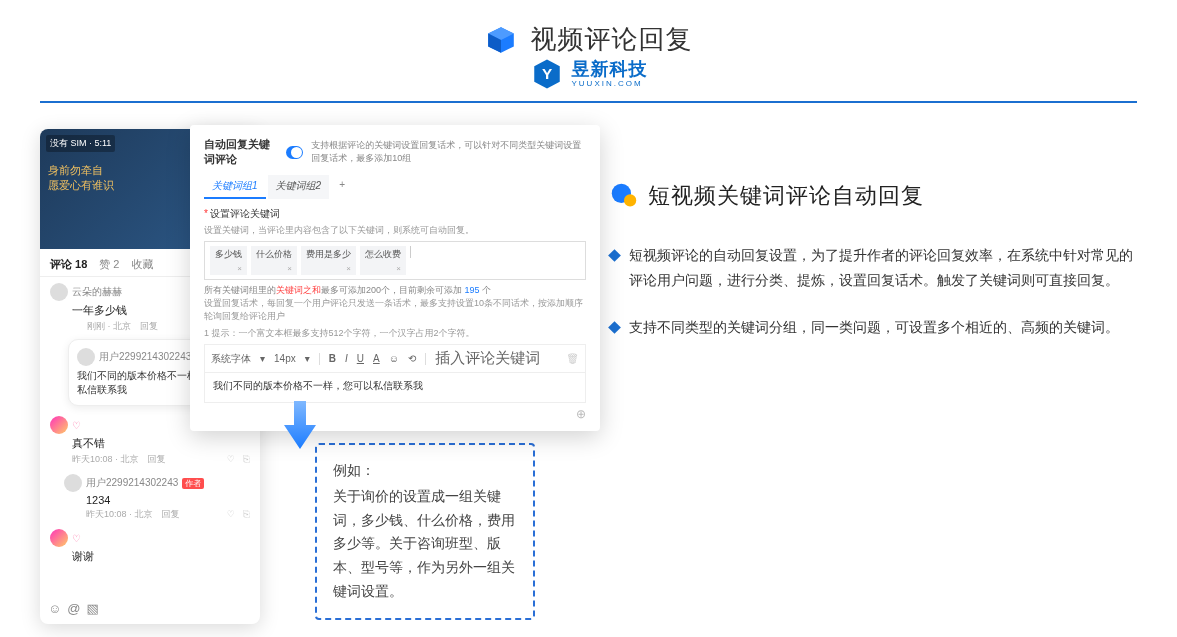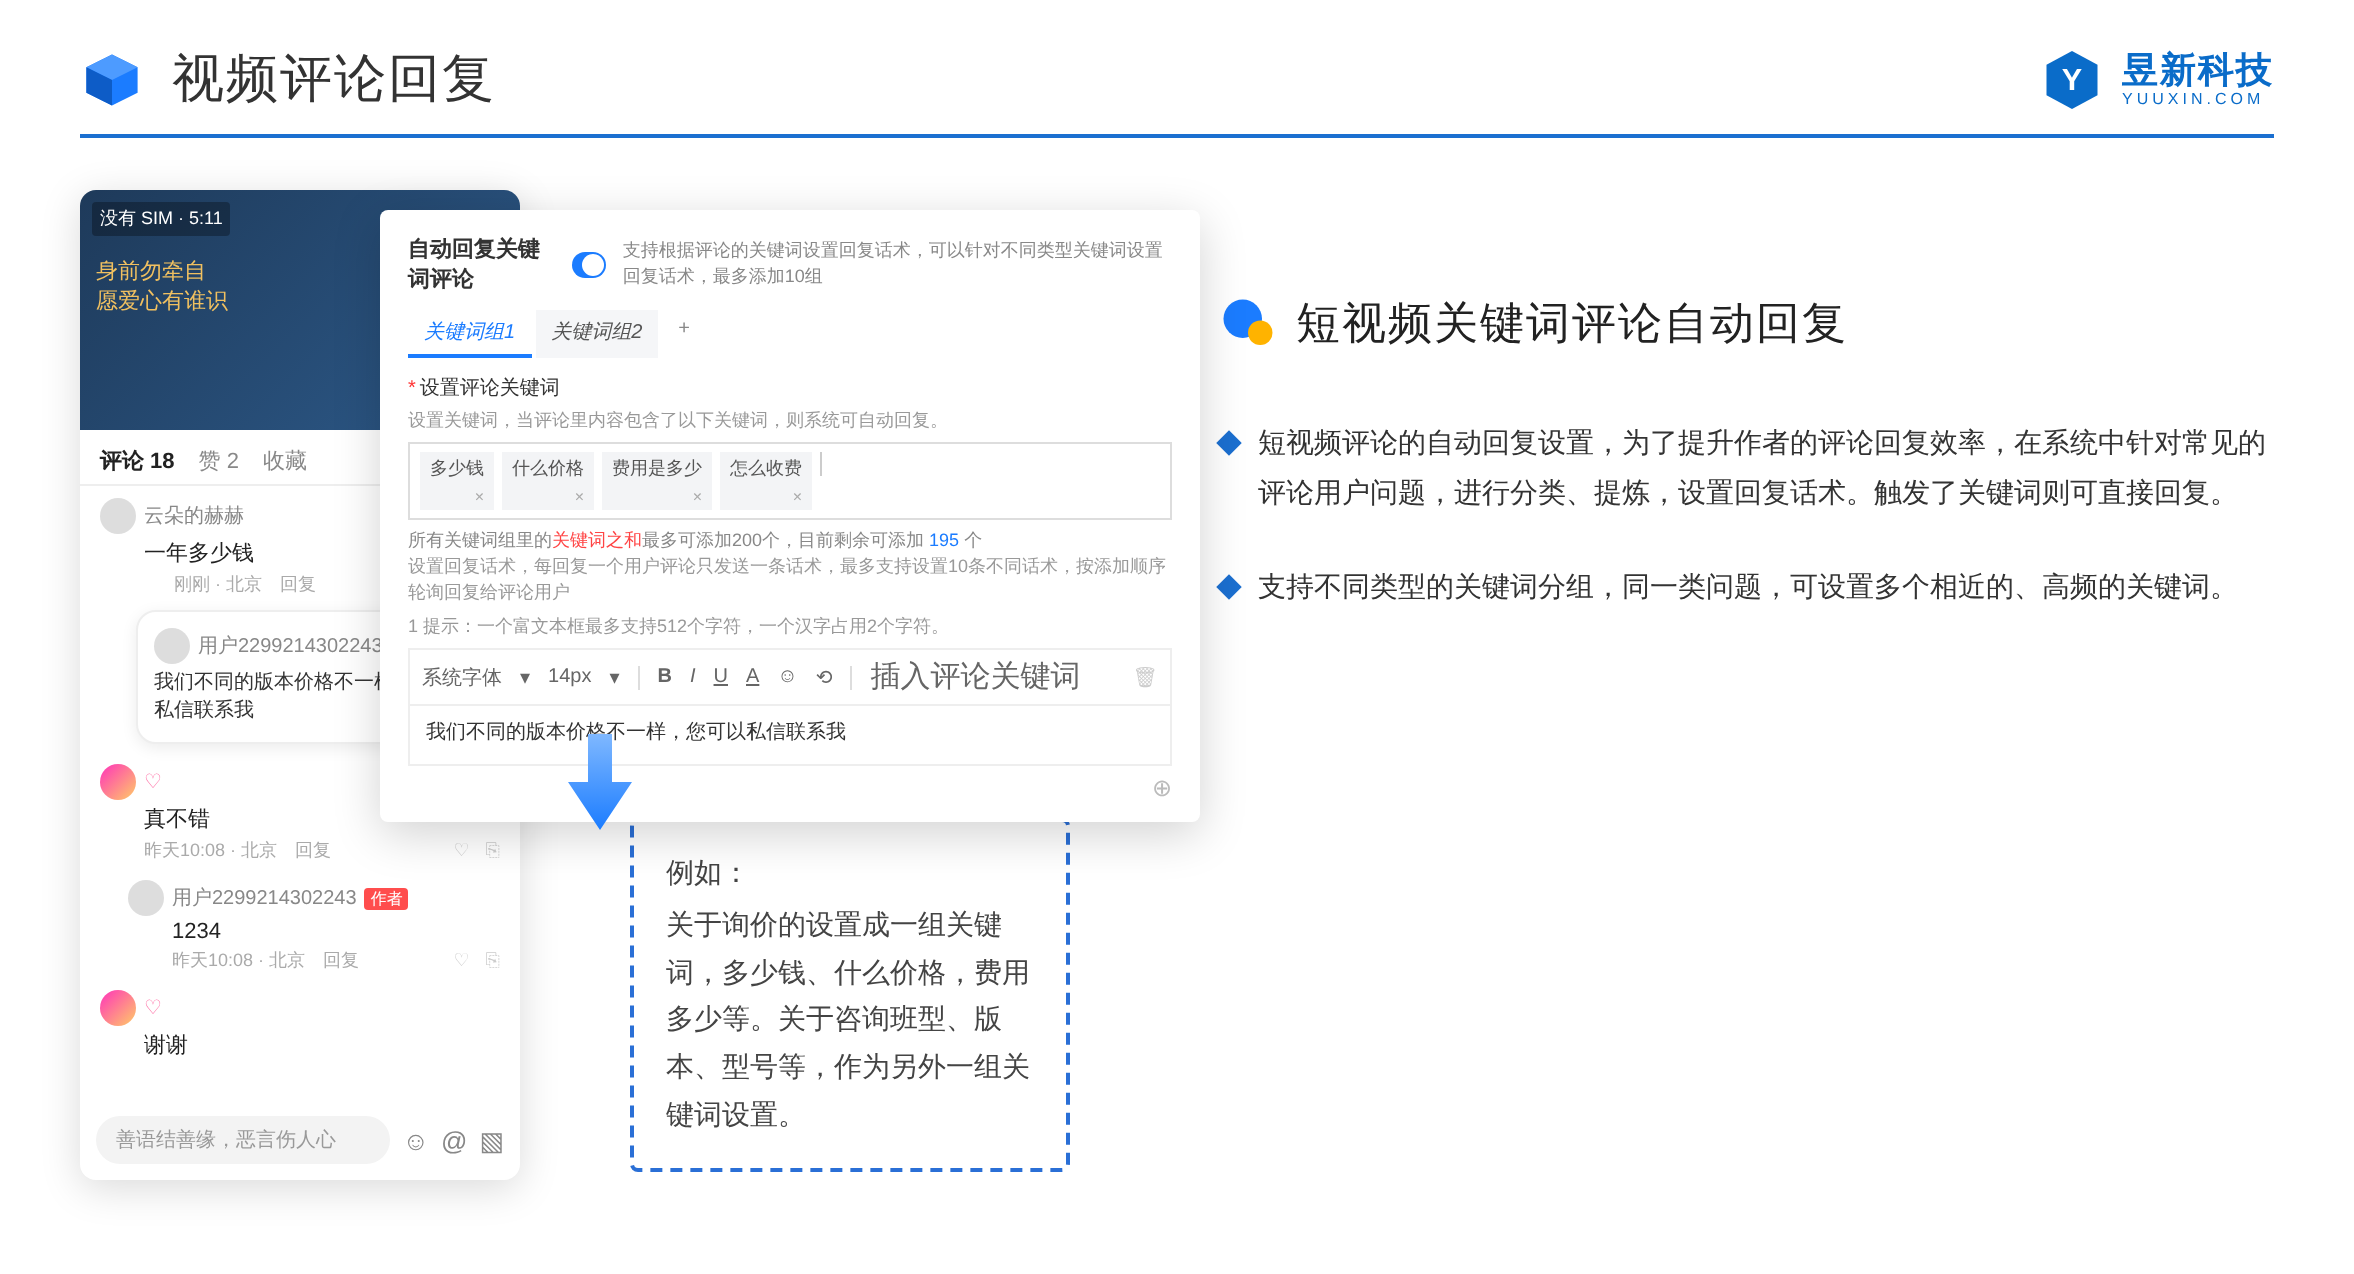--- a/index.html
+++ b/index.html
@@ -1,19 +1,19 @@
 <!DOCTYPE html>
 <html><head>
 <meta charset="utf-8">
 <style>
 * { margin:0; padding:0; box-sizing:border-box; }
 body { font-family:"Microsoft YaHei","PingFang SC",sans-serif; background:#fff; width:1177px; height:637px; overflow:hidden; color:#333; }
 
 
-.header { padding:22px 40px 10px 40px; display:flex; align-items:center; justify-content:space-between; }
+.header { padding:22px 40px 10px 40px; display:flex; align-items:center; justify-content:space-between;flex-direction:column; }
 .title-group { display:flex; align-items:center; gap:14px; }
 .title-icon { width:32px; height:32px; }
 .page-title { font-size:26px; font-weight:400; color:#333; letter-spacing:1px; }
 .logo-group { display:flex; align-items:center; gap:8px; }
 .logo-hex { width:34px; height:34px; }
 .logo-text { display:flex; flex-direction:column; line-height:1; }
 .logo-main { font-size:18px; font-weight:700; color:#0a6cc9; letter-spacing:1px; }
 .logo-sub { font-size:8px; color:#0a6cc9; letter-spacing:2px; margin-top:2px;}
 .divider { height:2px; background:#1b6fd0; margin:0 40px; }
 
@@ -41,21 +41,21 @@
 .mc-reply-bubble { margin:6px 0 10px 18px; background:#fff; border:1px solid #eee; border-radius:10px; box-shadow:0 2px 8px rgba(0,0,0,.08); padding:8px; }
 .mc-reply-bubble .mc-head{gap:4px;}
 .mc-reply-bubble .rtxt { font-size:10px; color:#333; margin-top:3px; line-height:1.4; }
 .mc-actions { display:flex; justify-content:space-between; align-items:center; margin-left:22px; font-size:9px; color:#aaa; }
 .mc-icons { display:flex; gap:8px; color:#ccc; }
 .mobile-input { position:absolute; bottom:8px; left:8px; right:8px; display:flex; align-items:center; gap:6px; }
 .mobile-input .field { flex:1; background:#f3f3f3; border-radius:14px; padding:5px 10px; font-size:10px; color:#999; }
 .mobile-input .icn { font-size:13px; color:#888; }
 
 
-.settings-panel { position:absolute; top:18px; left:150px; width:410px; background:#fff; box-shadow:0 6px 24px rgba(0,0,0,.18); border-radius:4px; padding:12px 14px 10px; font-size:10px; color:#666; z-index:5; }
+.settings-panel { position:absolute; top:4px; left:150px; width:410px; background:#fff; box-shadow:0 6px 24px rgba(0,0,0,.18); border-radius:4px; padding:12px 14px 10px; font-size:10px; color:#666; z-index:5; }
 .sp-row1 { display:flex; align-items:center; gap:8px; margin-bottom:8px; }
 .sp-row1 .lab { color:#333; font-weight:600; font-size:11px; }
 .sp-toggle { width:24px; height:13px; background:#1b7cff; border-radius:7px; position:relative; }
 .sp-toggle::after { content:""; position:absolute; right:1px; top:1px; width:11px; height:11px; background:#fff; border-radius:50%; }
 .sp-desc { font-size:9px; color:#888; }
 .sp-tabs { display:flex; gap:2px; margin-bottom:8px; font-size:10px; }
 .sp-tab { padding:4px 8px; background:#f5f6f8; color:#555;font-style:italic; }
 .sp-tab.active { color:#1b7cff; background:#fff; border-bottom:2px solid #1b7cff; }
 .sp-tab-add { padding:4px 8px; color:#888; }
 .sp-label { font-size:10px; color:#333; margin:6px 0 3px; }
@@ -176,21 +176,20 @@
         </div>
         <div class="mc-item">
           <div class="mc-head">
               <div class="mc-avatar pic"></div>
               <span class="mc-name" style="color:#f7a;">♡</span>
             </div>
           <div class="mc-text">谢谢</div>
         </div>
       </div>
       <div class="mobile-input">
-        <div class="field">善语结善缘，恶言伤人心</div>
         <span class="icn">☺</span>
         <span class="icn">@</span>
         <span class="icn">▧</span>
       </div>
     </div>
 
     <div class="settings-panel">
       <div class="sp-row1">
         <span class="lab">自动回复关键词评论</span>
         <span class="sp-toggle"></span>

